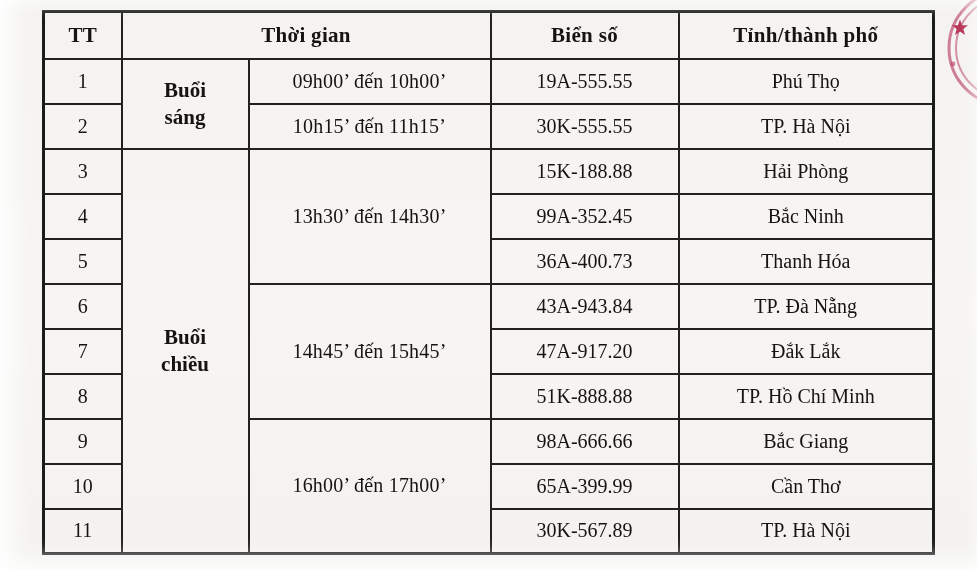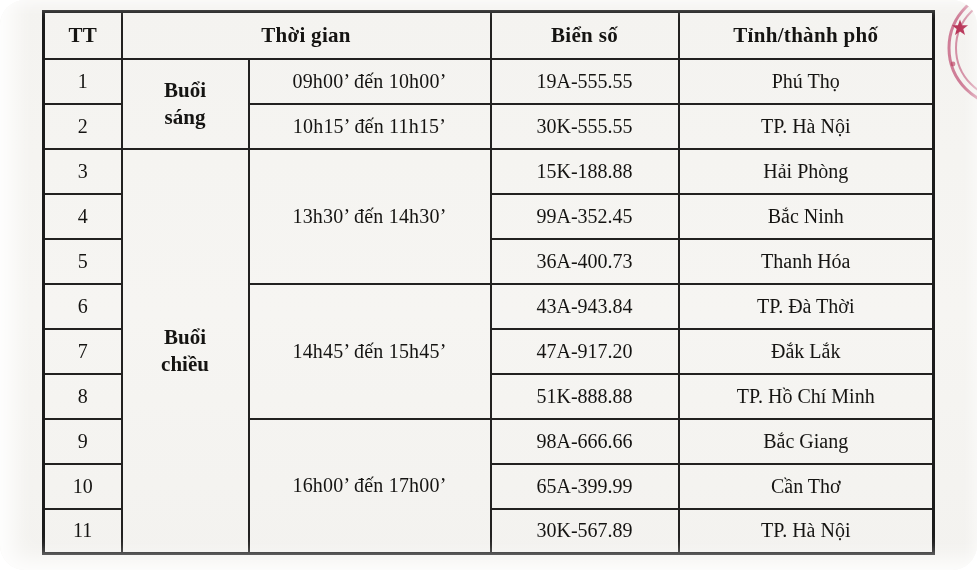--- a/index.html
+++ b/index.html
@@ -7,21 +7,20 @@
   body {
     font-family: "Liberation Serif", "DejaVu Serif", serif;
     overflow: hidden;
   }
   .page {
     position: relative;
     width: 977px;
     height: 570px;
     background: linear-gradient(180deg, #f4f3f0 0%, #f6f5f2 55%, #f3f2ef 100%);
     overflow: hidden;
-    border-radius: 25px;
   }
   .page::after {      
     content: "";
     position: absolute; inset: 0;
     pointer-events: none;
     box-shadow: inset 14px -10px 22px rgba(255,255,255,.9), inset -4px 6px 14px rgba(255,255,255,.55);
   }
   table.schedule {
     position: absolute;
     left: 42px;
@@ -116,21 +115,21 @@
       </tr>
       <tr>
         <td>5</td>
         <td>36A-400.73</td>
         <td>Thanh Hóa</td>
       </tr>
       <tr>
         <td>6</td>
         <td class="time-cell" rowspan="3">14h45’ đến 15h45’</td>
         <td>43A-943.84</td>
-        <td>TP. Đà Thời</td>
+        <td>TP. Đà Nẵng</td>
       </tr>
       <tr>
         <td>7</td>
         <td>47A-917.20</td>
         <td>Đắk Lắk</td>
       </tr>
       <tr>
         <td>8</td>
         <td>51K-888.88</td>
         <td>TP. Hồ Chí Minh</td>

